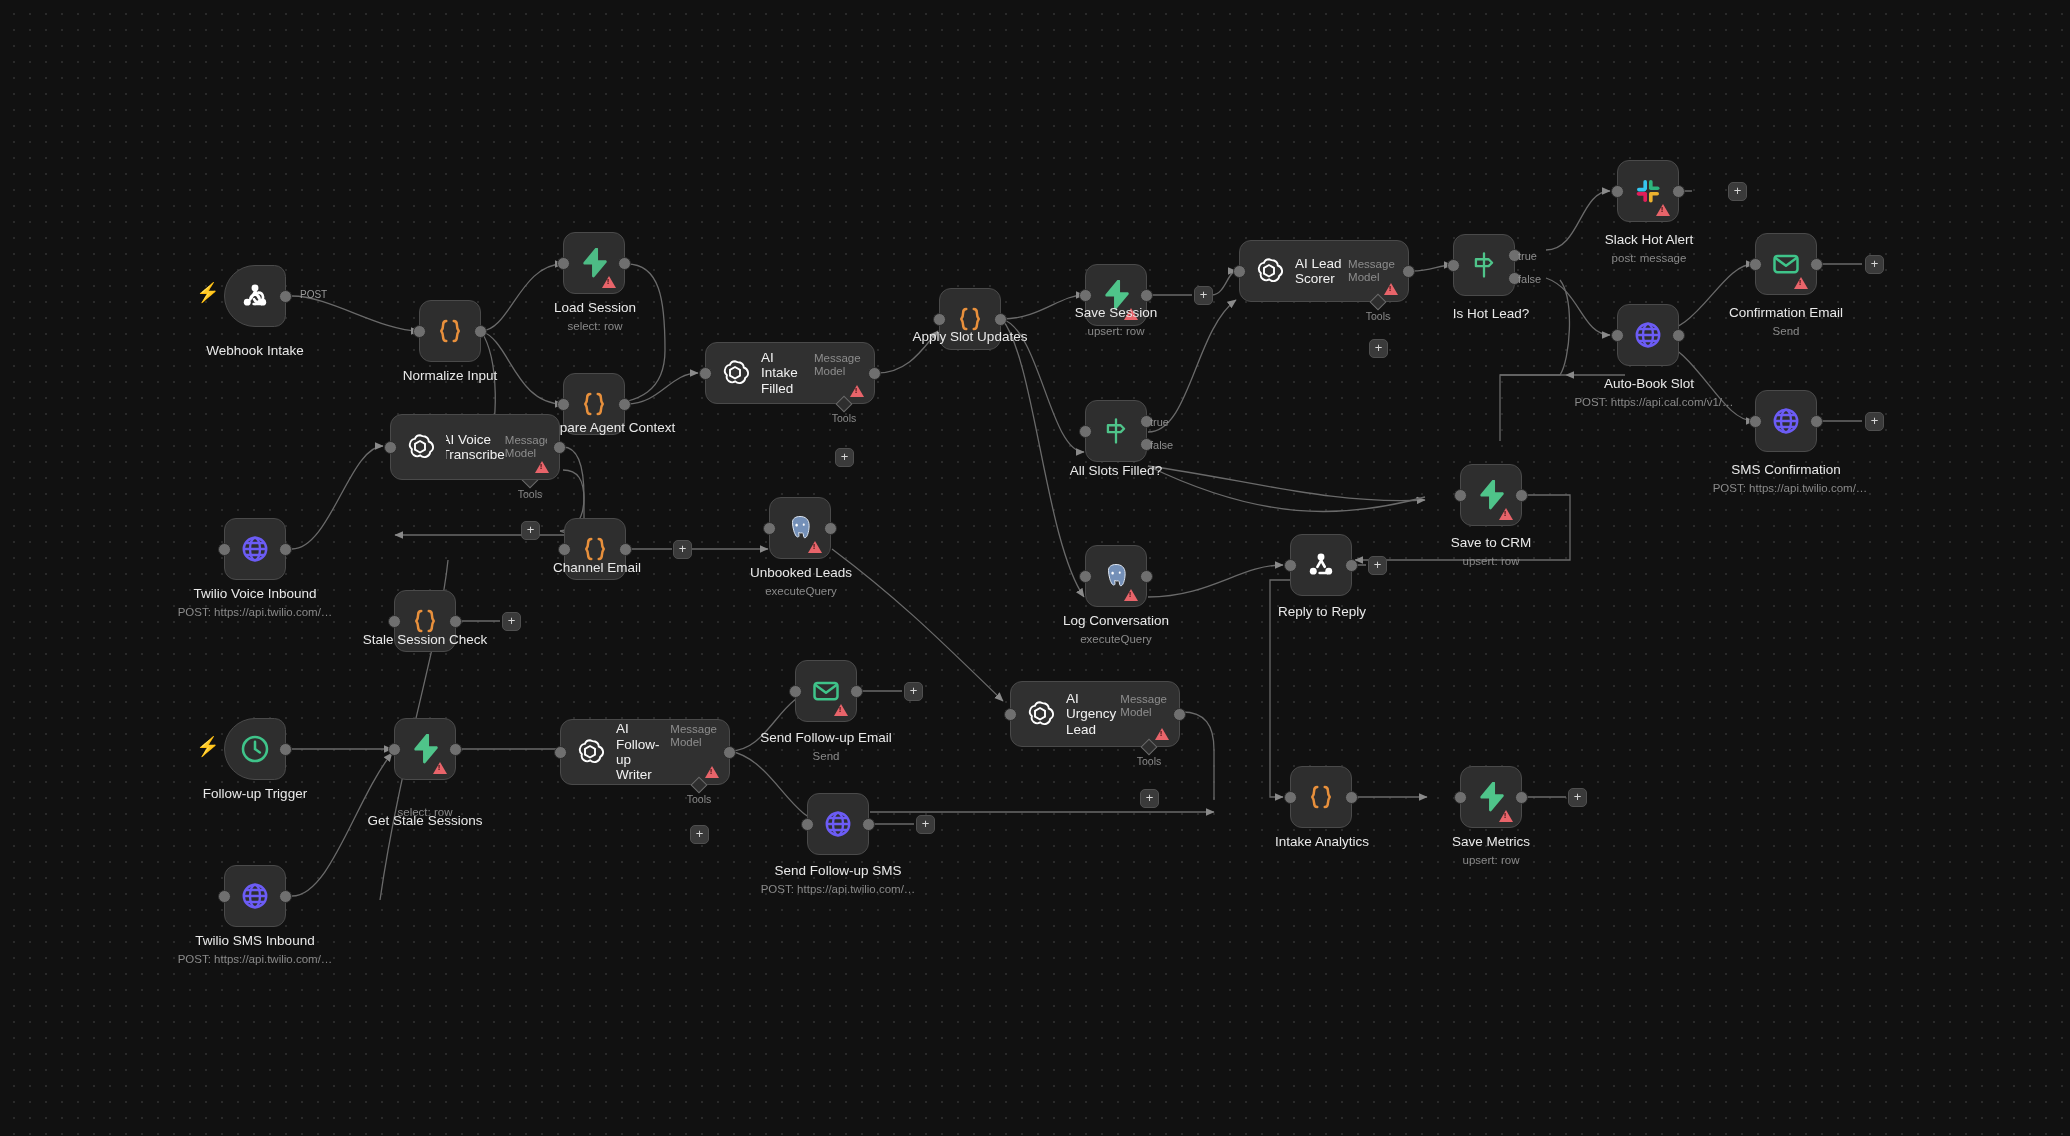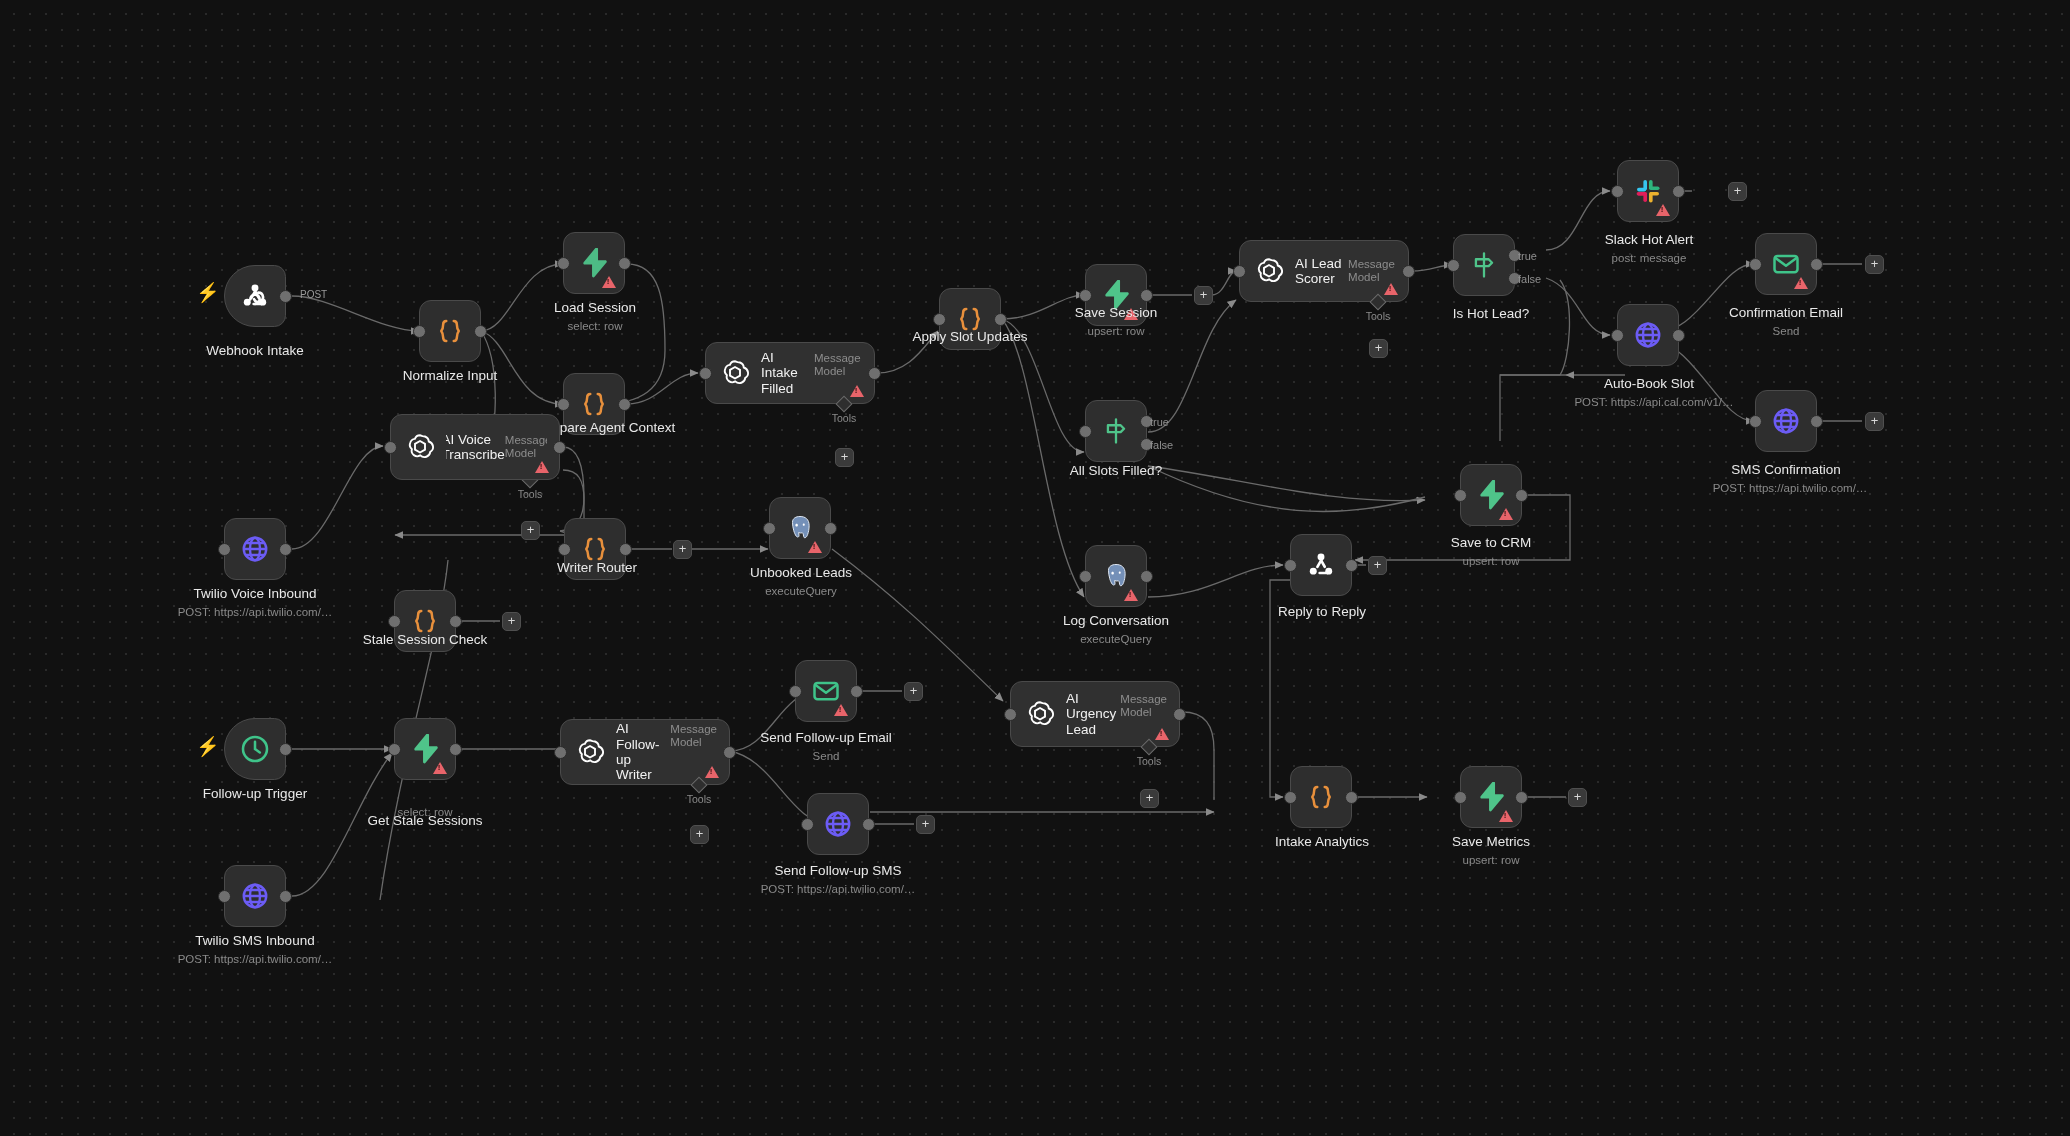--- a/index.html
+++ b/index.html
@@ -338,21 +338,21 @@
     <span class="node-icon">
       <svg width="30" height="30" viewBox="0 0 24 24" fill="none" stroke="#e8903c" stroke-width="2" stroke-linecap="round" stroke-linejoin="round">
         <path d="M9 4c-2 0-2.5 1-2.5 3s0 3-1.5 5c1.5 2 1.5 3 1.5 5s.5 3 2.5 3"></path>
         <path d="M15 4c2 0 2.5 1 2.5 3s0 3 1.5 5c-1.5 2-1.5 3-1.5 5s-.5 3-2.5 3"></path>
       </svg>
     </span>
     <span class="port l"></span>
     <span class="port r"></span>
   </div>
   <div class="plus" style="left:673px; top:540px;">+</div>
-  <div class="label" style="left:597px; top:560px;">Writer Router</div>
+  <div class="label" style="left:597px; top:560px;">Channel Email</div>
 
   <div class="node wide" style="left:705px; top:342px;">
     <span class="node-icon">
       <svg width="30" height="30" viewBox="0 0 24 24" fill="none" stroke="#ffffff" stroke-width="1.5">
         <path d="M12 2.6c-1.9 0-3.5 1.2-4.1 2.9-1.8.2-3.3 1.5-3.8 3.3-.6 1.8 0 3.7 1.4 4.9-.5 1.8.1 3.7 1.6 4.8 1.5 1.1 3.5 1.2 5.1.2 1.3 1.3 3.2 1.7 4.9 1.1 1.7-.6 2.9-2.1 3.1-3.9 1.6-.9 2.5-2.7 2.2-4.5-.3-1.8-1.6-3.3-3.4-3.8-.1-1.8-1.3-3.4-3-4-.6-.2-1.3-.3-2-.3z"></path>
         <path d="M12 7.2 16 9.5v4.6L12 16.4 8 14.1V9.5z"></path>
       </svg>
     </span>
     <span class="node-body">
       <span class="node-title">AI Intake Filled</span>

